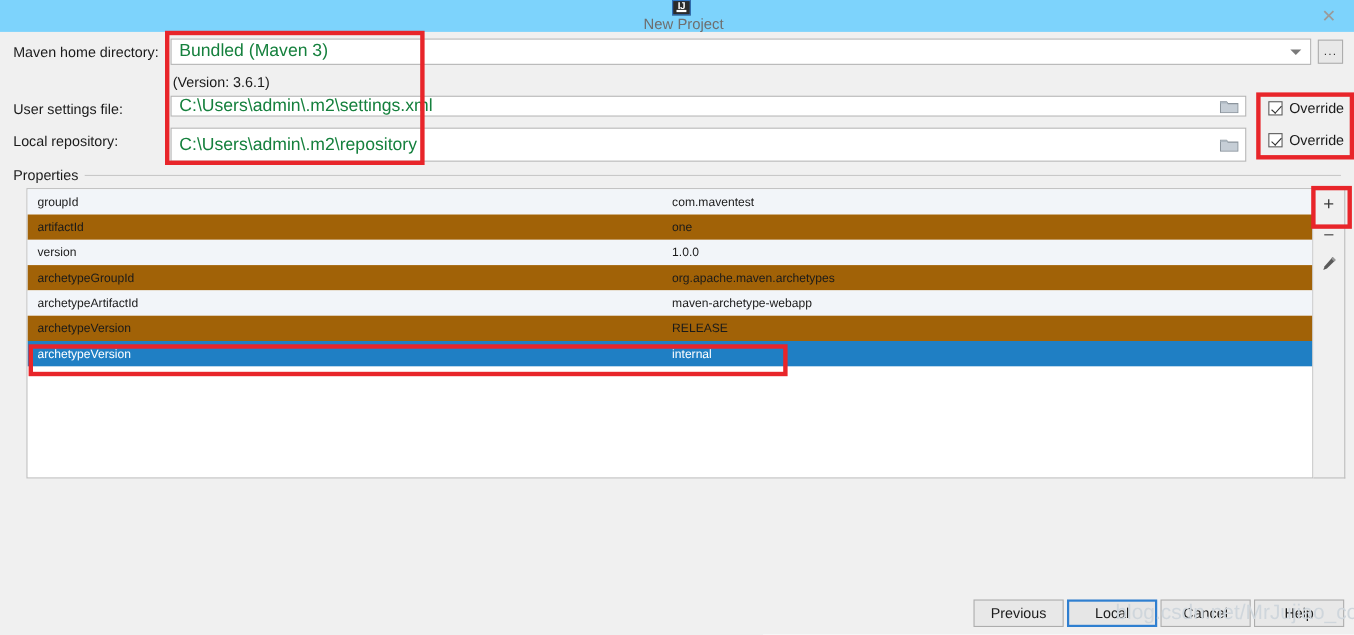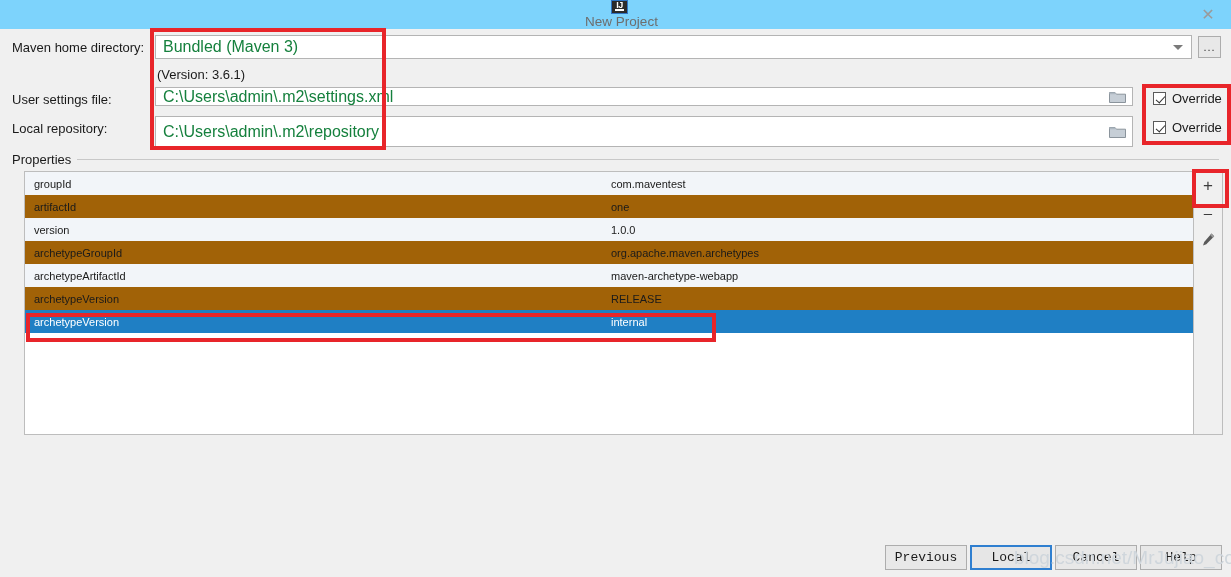--- a/index.html
+++ b/index.html
@@ -233,21 +233,20 @@
     position: absolute;
     height: 25px;
     background: #e8e8e8;
     border: 1px solid #adadad;
     box-sizing: border-box;
     display: flex;
     align-items: center;
     justify-content: center;
     font-size: 13px;
     color: #1a1a1a;
-    font-family: Liberation Mono, monospace;
   }
   .btn.default {
     border: 2px solid #2f7fd0;
     background: #e6e6e6;
   }
 
   
   .redbox {
     position: absolute;
     border: 4px solid #e8252a;

